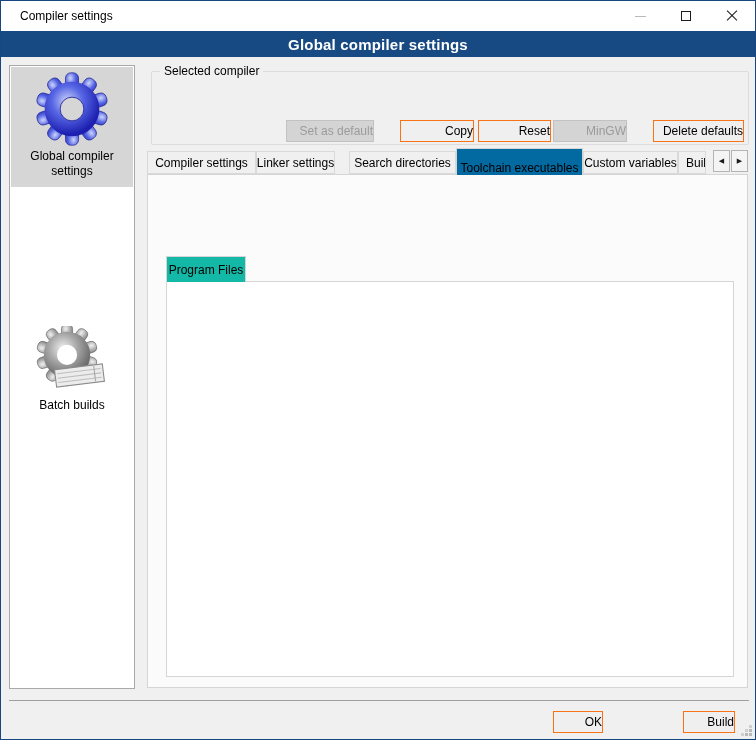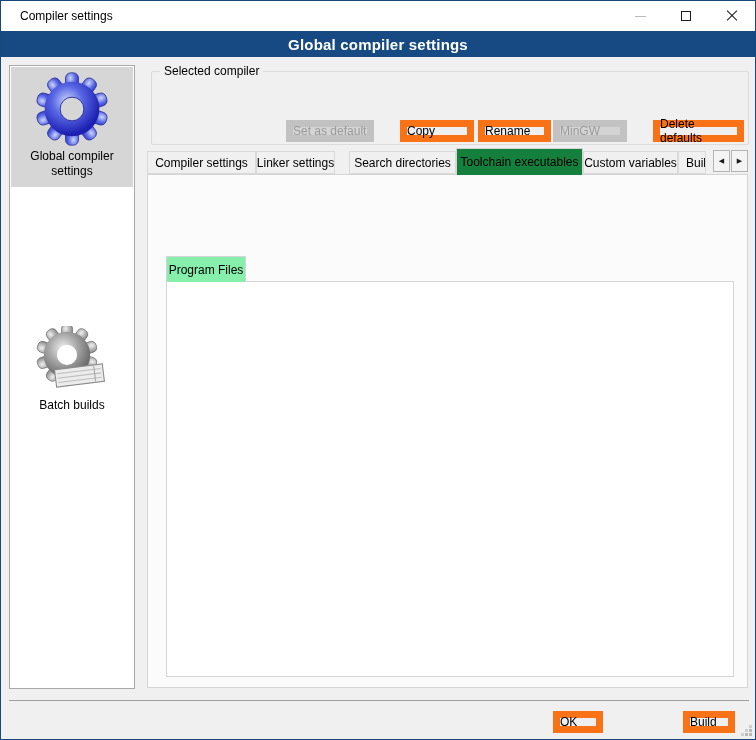--- a/index.html
+++ b/index.html
@@ -35,48 +35,48 @@
 
   
   .groupbox { position:absolute; border:1px solid #dcdcdc; border-radius:2px; }
   .gb-label { position:absolute; top:-8px; left:8px; padding:0 4px; line-height:15px; }
   .gb1 { left:150px; top:70px; width:598px; height:74px; }
   .gb1 .gb-label { background:#f0f0f0; }
   .gb2 { left:156px; top:183px; width:584px; height:67px; border-color:#d8d8d8; }
   .gb2 .gb-label { background:#fbfbfb; }
 
   
-  .btn { position:absolute; height:22px; background:#efefef; border:7px solid #f97316;
-         display:flex; align-items:center; justify-content:flex-start; font-size:12px; cursor:default; }
+  .btn { position:absolute; height:22px; background:#efefef; border:1px solid #f97316;
+         display:flex; align-items:center; justify-content:flex-end; font-size:12px; cursor:default; }
   .btn.disabled { background:#d4d4d4; border-color:#c2c2c2; color:#9b9b9b; }
   .combo { position:absolute; background:#e5e5e5; border:1px solid #949494; display:flex; align-items:center;
            padding-left:6px; cursor:default; }
   .chev { position:absolute; right:9px; top:50%; width:7px; height:7px; border-right:1.4px solid #4e4e4e;
           border-bottom:1.4px solid #4e4e4e; transform:translateY(-70%) rotate(45deg); }
   .tbox { position:absolute; background:#fff; border:1px solid #7a7a7a; display:flex; align-items:center; padding-left:5px; }
 
   
   .tab { position:absolute; top:150px; height:23px; background:#f0f0f0; border:1px solid #d9d9d9;
          display:flex; align-items:center; justify-content:center; white-space:nowrap; overflow:hidden; cursor:default; }
-  .tab.sel { top:147px; height:27px; background:#15803d; border-color:#d5d5d5; border-bottom:none; z-index:3; }
+  .tab.sel { top:147px; height:27px; background:#0369a1; border-color:#d5d5d5; border-bottom:none; z-index:3;align-items:flex-end; }
   .tabspin { position:absolute; top:149px; width:17px; height:22px; background:#f4f4f4; border:1px solid #b4b4b4;
              display:flex; align-items:center; justify-content:center; font-size:7px; color:#1a1a1a; z-index:4; cursor:default; }
 
   
   .page { position:absolute; left:146px; top:173px; width:601px; height:514px; background:#fbfbfb; border:1px solid #d5d5d5; z-index:1; }
 
   
   .pathbox { left:166px; top:205px; width:450px; height:23px; border:1px solid #3577c8; }
   .pathbox .seltext { background:#0b79d7; color:#fff; padding:1px 2px; white-space:pre; }
   .note { position:absolute; left:166px; top:233px; width:570px; white-space:nowrap; overflow:hidden; color:#9c1616; }
 
   
   .itab { position:absolute; height:23px; background:#f2f2f2; border:1px solid #d5d5d5; display:flex; align-items:center;
           justify-content:center; white-space:nowrap; cursor:default; }
-  .itab.sel { background:#86efac; border-bottom:none; z-index:3; }
+  .itab.sel { background:#14b8a6; border-bottom:none; z-index:3; }
   .panel { position:absolute; left:165px; top:280px; width:568px; height:396px; background:#ffffff; border:1px solid #d5d5d5; z-index:1; }
 
   .f-label { position:absolute; left:176px; width:125px; line-height:15px; }
   .f-input { left:301px; width:401px; height:22px; }
   .f-browse { width:22px; height:22px; left:705px; font-size:11px; letter-spacing:1px; }
   .f-combo { left:301px; top:409px; width:422px; height:25px; }
 
   
   .separator { position:absolute; left:8px; top:699px; width:740px; height:1px; background:#9f9f9f; }
   .grip { position:absolute; right:3px; bottom:3px; width:3px; height:3px; background:#b9b9b9;
@@ -173,21 +173,21 @@
   <div class="groupbox gb1">
     <span class="gb-label">Selected compiler</span>
   </div>
   <div class="btn disabled" style="left:285px; top:119px; width:88px;">
       <span>Set as default</span>
     </div>
   <div class="btn" style="left:399px; top:119px; width:74px;">
       <span>Copy</span>
     </div>
   <div class="btn" style="left:477px; top:119px; width:73px;">
-      <span>Rename</span>
+      <span>Reset</span>
     </div>
   <div class="btn disabled" style="left:552px; top:119px; width:74px;">
       <span>MinGW</span>
     </div>
   <div class="btn" style="left:652px; top:119px; width:91px;">
       <span>Delete defaults</span>
     </div>
 
   <div class="tab" style="left:146px; width:109px;">
       <span>Compiler settings</span>

